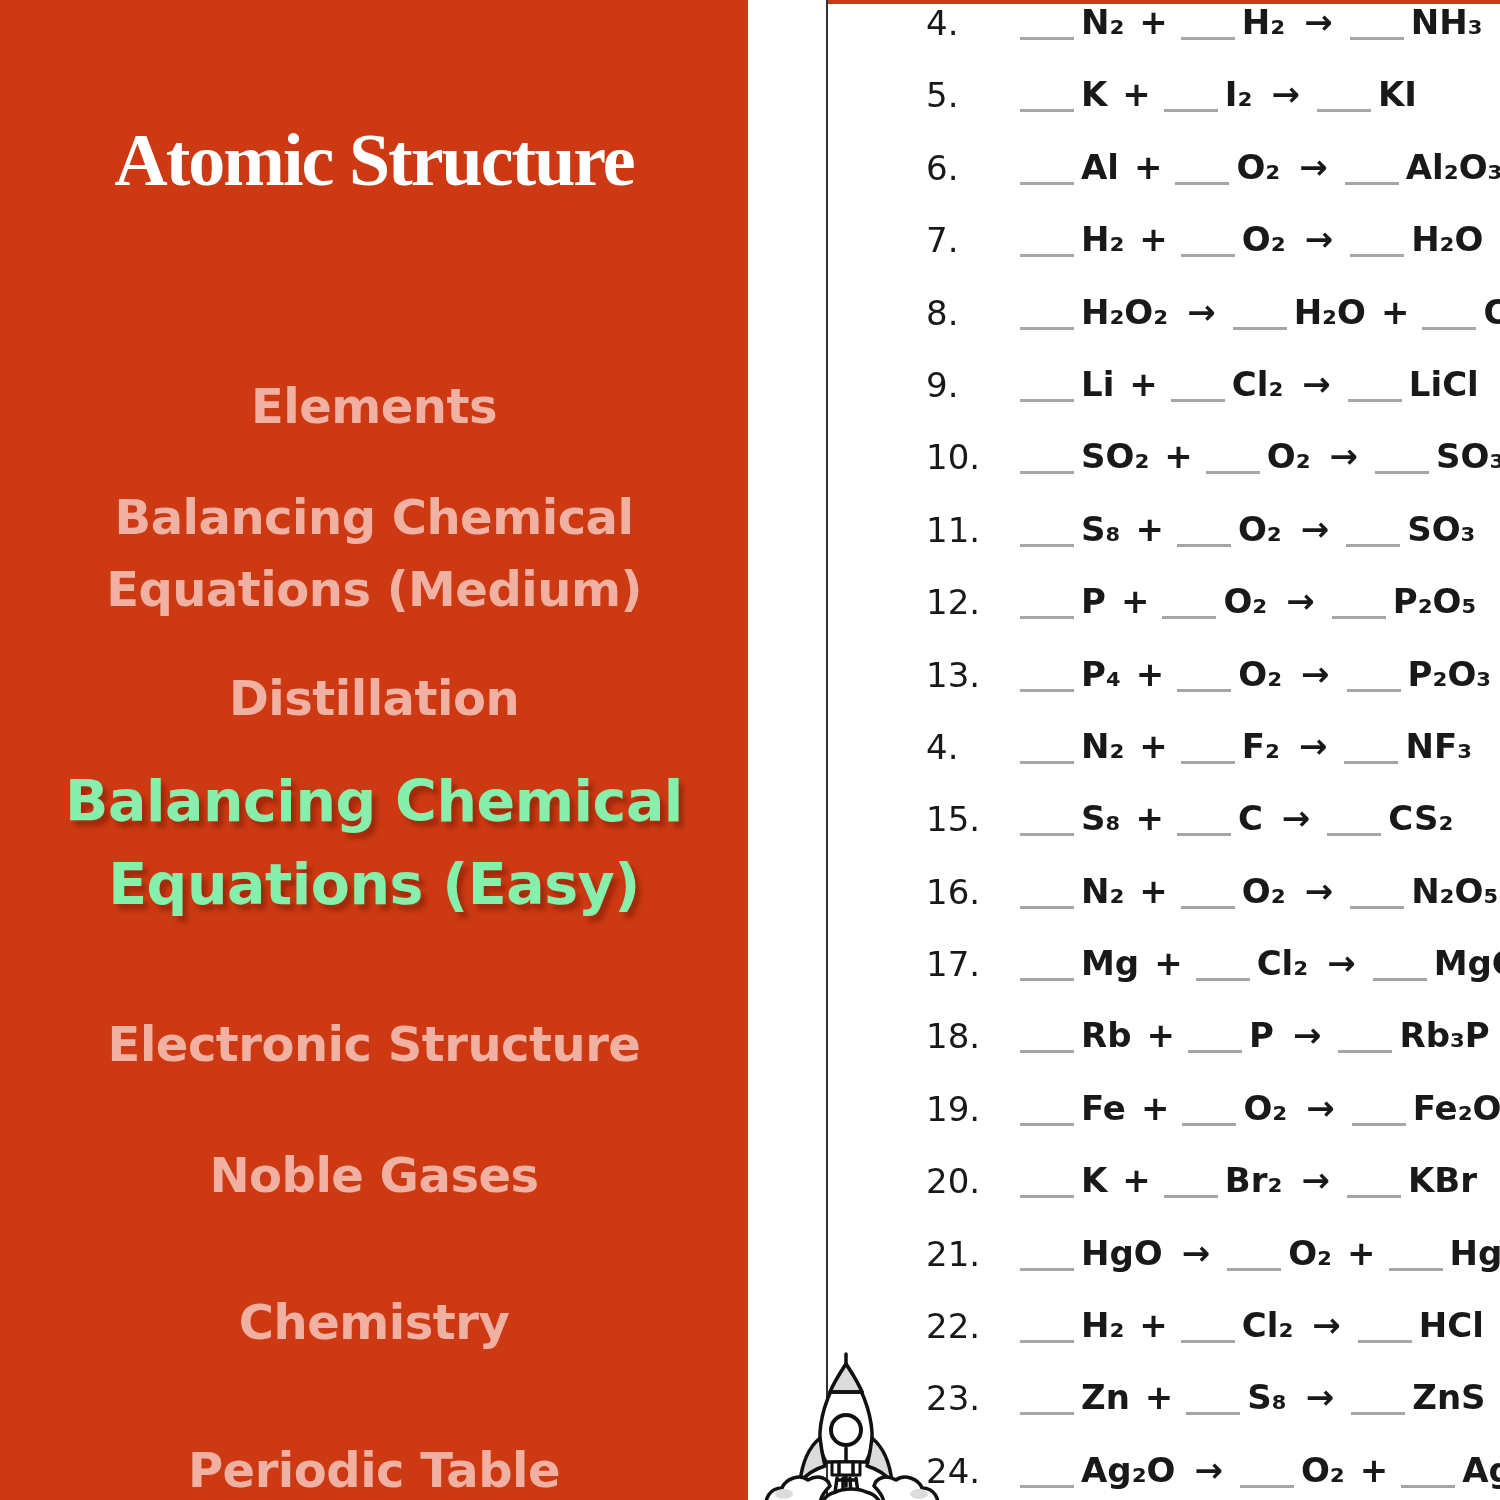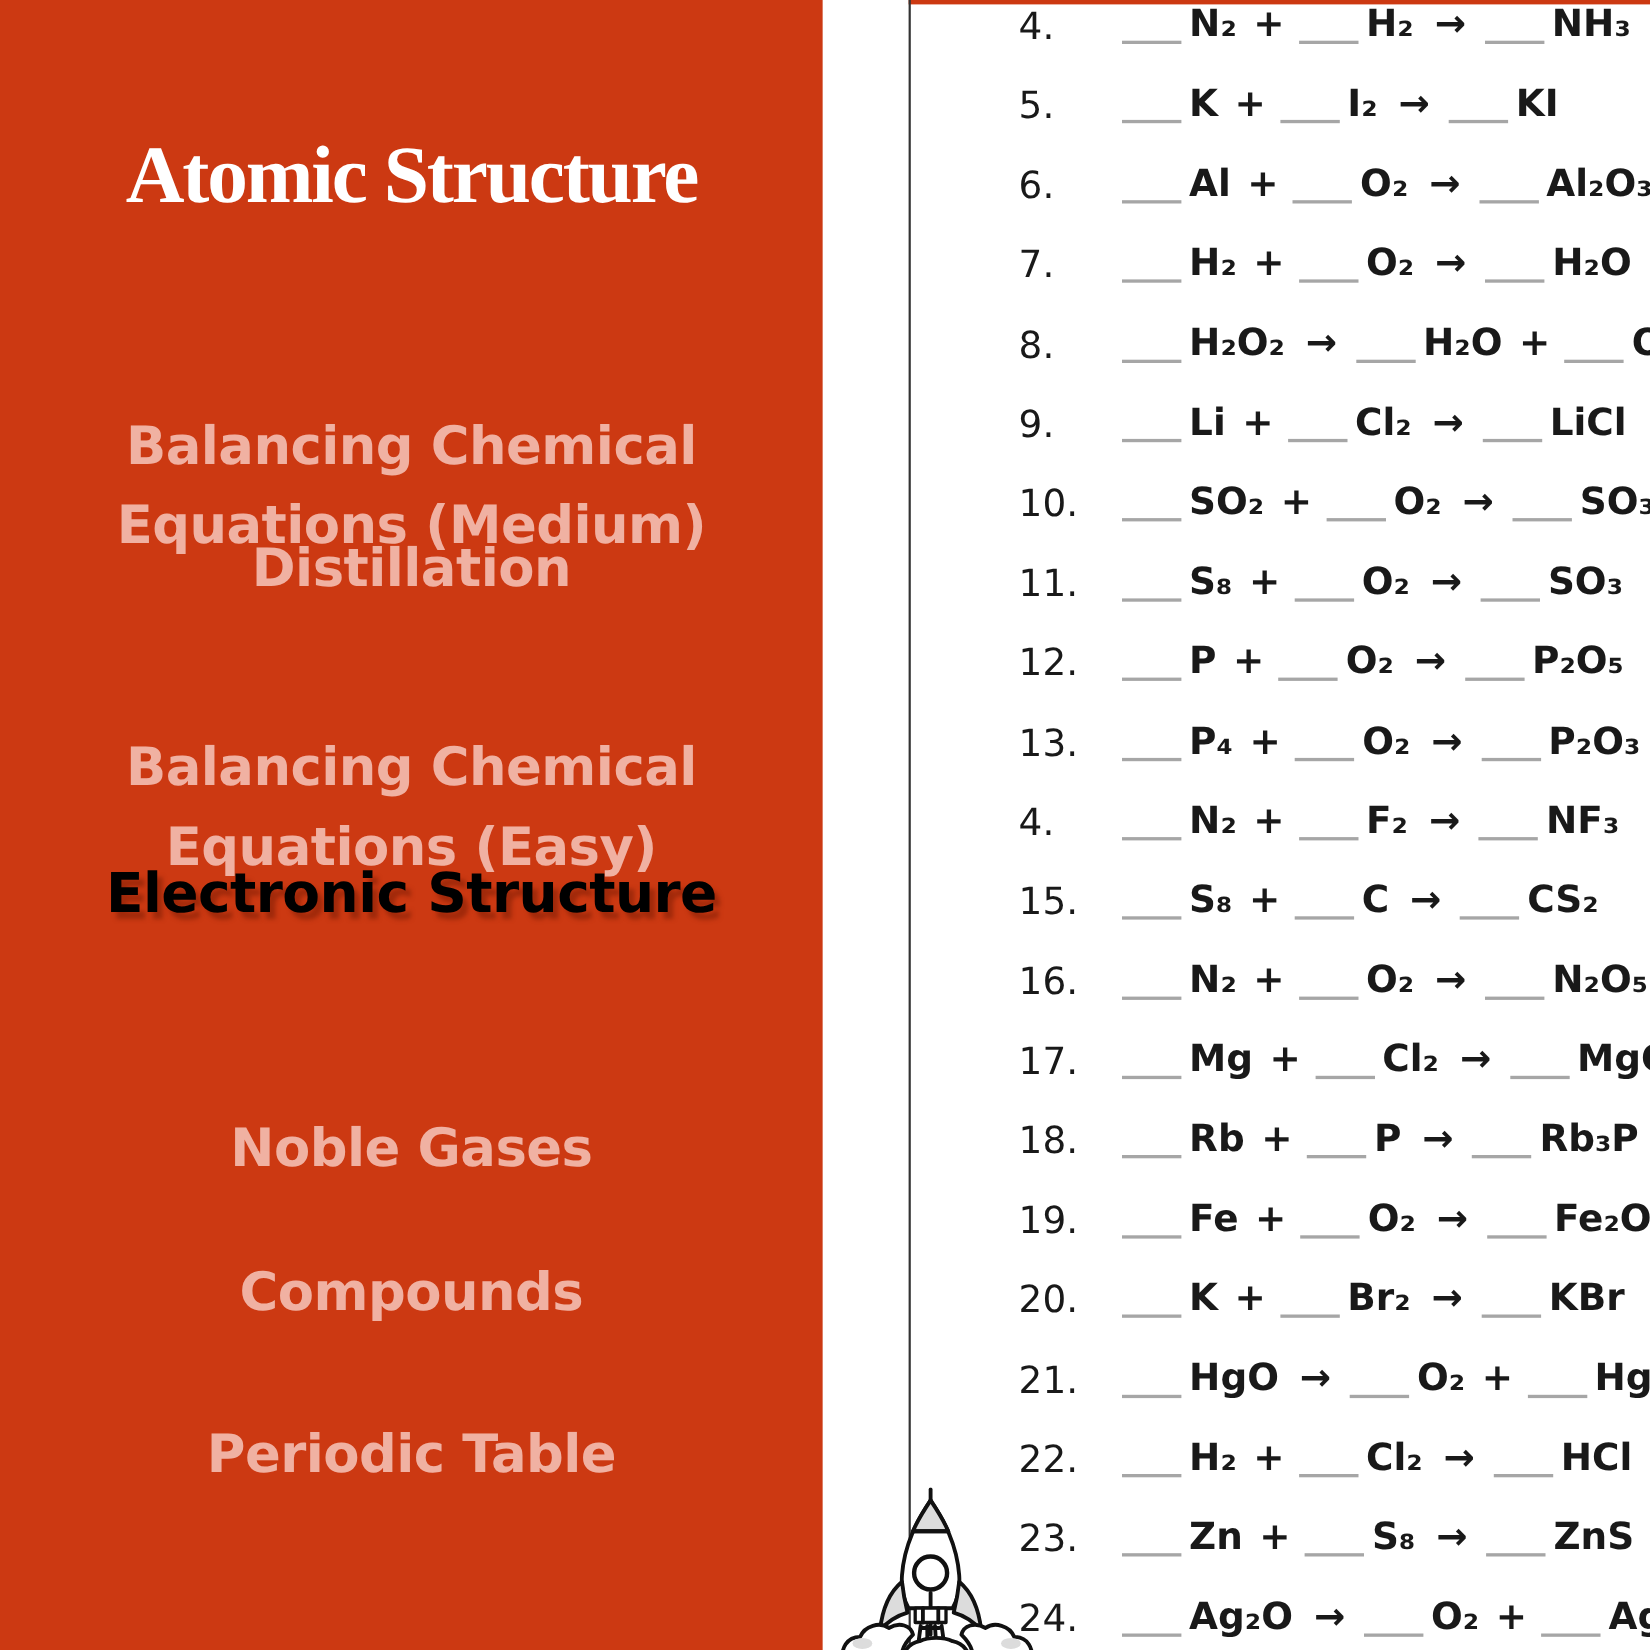--- a/index.html
+++ b/index.html
@@ -36,23 +36,23 @@
     color:#f0b1a2;
     font-weight:bold;
     font-size:48px;line-height:1.5;
     letter-spacing:-0.5px;
     cursor:pointer;
   }
   .nav-item:nth-child(1){top:370px;}
   .nav-item:nth-child(2){top:481px;}
   .nav-item:nth-child(3){top:662px;}
   .nav-item:nth-child(4){
-    top:776px;
-    font-size:50px;line-height:1.45;
-    color:#000000;
+    top:760px;
+    font-size:57px;line-height:1.45;
+    color:#86efac;
     text-shadow:5px 6px 4px rgba(125,30,5,0.55);
   }
   .nav-item:nth-child(5){top:988px;margin-top:20px;}
   .nav-item:nth-child(6){top:1139px;}
   .nav-item:nth-child(7){top:1286px;}
   .nav-item:nth-child(8){top:1434px;}
 
   
   .sheet{
     position:absolute;left:748px;top:0;
@@ -98,36 +98,39 @@
 </style>
 </head>
 <body>
 
 <div class="page">
 
   <aside class="sidebar">
     <h1 class="sb-title">Atomic Structure</h1>
     <nav class="sb-nav">
         <div class="nav-item">
+    <span class="nav-label">Elements</span>
+  </div>
+        <div class="nav-item">
     <span class="nav-label">Balancing Chemical Equations (Medium)</span>
   </div>
         <div class="nav-item">
     <span class="nav-label">Distillation</span>
   </div>
         <div class="nav-item active">
     <span class="nav-label">Balancing Chemical Equations (Easy)</span>
   </div>
         <div class="nav-item">
     <span class="nav-label">Electronic Structure</span>
   </div>
         <div class="nav-item">
     <span class="nav-label">Noble Gases</span>
   </div>
         <div class="nav-item">
-    <span class="nav-label">Compounds</span>
+    <span class="nav-label">Chemistry</span>
   </div>
         <div class="nav-item">
     <span class="nav-label">Periodic Table</span>
   </div>
       </nav>
   </aside>
 
   <main class="sheet">
     <div class="top-strip"></div>
     <div class="divider"></div>

